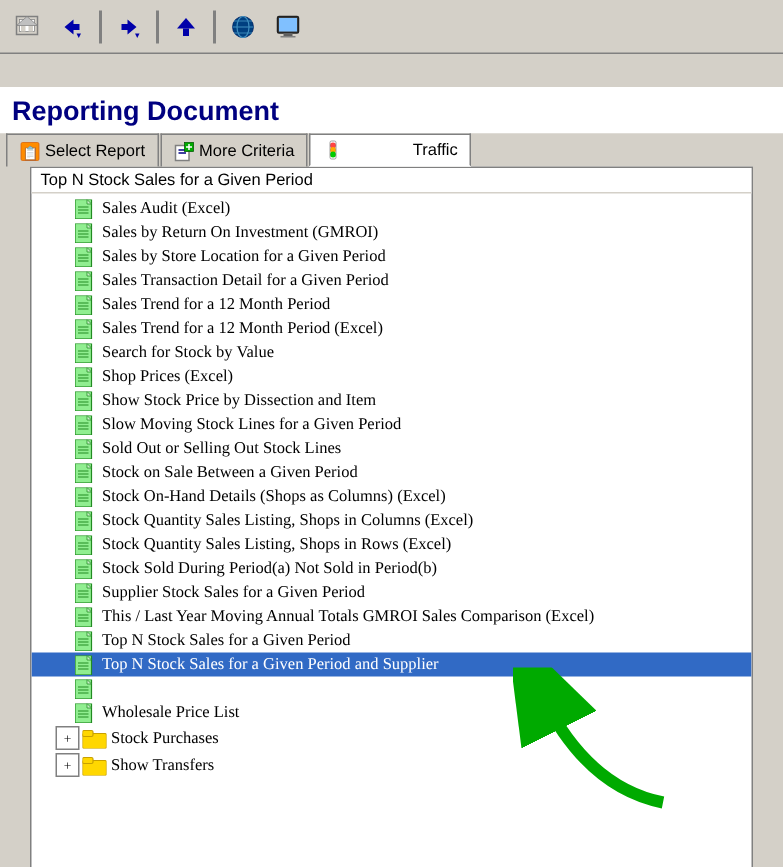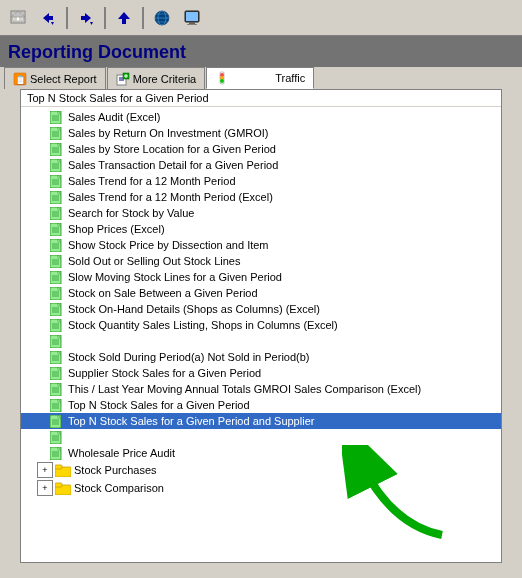--- a/index.html
+++ b/index.html
@@ -36,22 +36,23 @@
     }
     .toolbar-separator {
       width: 2px;
       height: 22px;
       background: #808080;
       margin: 0 2px;
     }
 
     
     .page-title-bar {
-      background: #737373;
+      background: #ffffff;
       padding: 6px 8px 4px 8px;
+      margin-top: 22px;
     }
     .page-title {
       font-size: 18px;
       font-weight: bold;
       color: #000080;
     }
 
     
     .tabs-bar {
       display: flex;
@@ -109,20 +110,21 @@
     
     .tree-list {
       padding: 2px 0;
     }
     .tree-item {
       display: flex;
       align-items: center;
       padding: 1px 4px;
       cursor: pointer;
       white-space: nowrap;
+      font-family: Liberation Serif, serif;
     }
     .tree-item.highlighted {
       background: #316ac5;
       color: #ffffff;
     }
     .tree-expander {
       width: 16px;
       height: 16px;
       display: inline-flex;
       align-items: center;
@@ -390,48 +392,48 @@
           <span style="display:inline-block;width:12px;"></span>
           <span class="tree-icon">
       <svg width="14" height="13" viewBox="0 0 14 13">
         <rect x="0" y="0" width="11" height="13" fill="#90ee90" stroke="#228b22" stroke-width="0.8"></rect>
         <polygon points="8,0 11,3 8,3" fill="#c8f0c8" stroke="#228b22" stroke-width="0.5"></polygon>
         <line x1="2" y1="5" x2="9" y2="5" stroke="#228b22" stroke-width="0.7"></line>
         <line x1="2" y1="7" x2="9" y2="7" stroke="#228b22" stroke-width="0.7"></line>
         <line x1="2" y1="9" x2="9" y2="9" stroke="#228b22" stroke-width="0.7"></line>
       </svg>
     </span>
+          <span class="item-label">Slow Moving Stock Lines for a Given Period</span>
+        </div>
+        <div class="tree-item">
+          <span style="display:inline-block;width:12px;"></span>
+          <span style="display:inline-block;width:12px;"></span>
+          <span class="tree-icon">
+      <svg width="14" height="13" viewBox="0 0 14 13">
+        <rect x="0" y="0" width="11" height="13" fill="#90ee90" stroke="#228b22" stroke-width="0.8"></rect>
+        <polygon points="8,0 11,3 8,3" fill="#c8f0c8" stroke="#228b22" stroke-width="0.5"></polygon>
+        <line x1="2" y1="5" x2="9" y2="5" stroke="#228b22" stroke-width="0.7"></line>
+        <line x1="2" y1="7" x2="9" y2="7" stroke="#228b22" stroke-width="0.7"></line>
+        <line x1="2" y1="9" x2="9" y2="9" stroke="#228b22" stroke-width="0.7"></line>
+      </svg>
+    </span>
           <span class="item-label">Sold Out or Selling Out Stock Lines</span>
         </div>
         <div class="tree-item">
           <span style="display:inline-block;width:12px;"></span>
           <span style="display:inline-block;width:12px;"></span>
           <span class="tree-icon">
       <svg width="14" height="13" viewBox="0 0 14 13">
         <rect x="0" y="0" width="11" height="13" fill="#90ee90" stroke="#228b22" stroke-width="0.8"></rect>
         <polygon points="8,0 11,3 8,3" fill="#c8f0c8" stroke="#228b22" stroke-width="0.5"></polygon>
         <line x1="2" y1="5" x2="9" y2="5" stroke="#228b22" stroke-width="0.7"></line>
         <line x1="2" y1="7" x2="9" y2="7" stroke="#228b22" stroke-width="0.7"></line>
         <line x1="2" y1="9" x2="9" y2="9" stroke="#228b22" stroke-width="0.7"></line>
       </svg>
     </span>
-          <span class="item-label">Slow Moving Stock Lines for a Given Period</span>
-        </div>
-        <div class="tree-item">
-          <span style="display:inline-block;width:12px;"></span>
-          <span style="display:inline-block;width:12px;"></span>
-          <span class="tree-icon">
-      <svg width="14" height="13" viewBox="0 0 14 13">
-        <rect x="0" y="0" width="11" height="13" fill="#90ee90" stroke="#228b22" stroke-width="0.8"></rect>
-        <polygon points="8,0 11,3 8,3" fill="#c8f0c8" stroke="#228b22" stroke-width="0.5"></polygon>
-        <line x1="2" y1="5" x2="9" y2="5" stroke="#228b22" stroke-width="0.7"></line>
-        <line x1="2" y1="7" x2="9" y2="7" stroke="#228b22" stroke-width="0.7"></line>
-        <line x1="2" y1="9" x2="9" y2="9" stroke="#228b22" stroke-width="0.7"></line>
-      </svg>
-    </span>
           <span class="item-label">Stock on Sale Between a Given Period</span>
         </div>
         <div class="tree-item">
           <span style="display:inline-block;width:12px;"></span>
           <span style="display:inline-block;width:12px;"></span>
           <span class="tree-icon">
       <svg width="14" height="13" viewBox="0 0 14 13">
         <rect x="0" y="0" width="11" height="13" fill="#90ee90" stroke="#228b22" stroke-width="0.8"></rect>
         <polygon points="8,0 11,3 8,3" fill="#c8f0c8" stroke="#228b22" stroke-width="0.5"></polygon>
         <line x1="2" y1="5" x2="9" y2="5" stroke="#228b22" stroke-width="0.7"></line>
@@ -460,20 +462,21 @@
           <span style="display:inline-block;width:12px;"></span>
           <span class="tree-icon">
       <svg width="14" height="13" viewBox="0 0 14 13">
         <rect x="0" y="0" width="11" height="13" fill="#90ee90" stroke="#228b22" stroke-width="0.8"></rect>
         <polygon points="8,0 11,3 8,3" fill="#c8f0c8" stroke="#228b22" stroke-width="0.5"></polygon>
         <line x1="2" y1="5" x2="9" y2="5" stroke="#228b22" stroke-width="0.7"></line>
         <line x1="2" y1="7" x2="9" y2="7" stroke="#228b22" stroke-width="0.7"></line>
         <line x1="2" y1="9" x2="9" y2="9" stroke="#228b22" stroke-width="0.7"></line>
       </svg>
     </span>
+          <span class="item-label">Stock Quantity Sales Listing, Shops in Rows (Excel)</span>
         </div>
         <div class="tree-item">
           <span style="display:inline-block;width:12px;"></span>
           <span style="display:inline-block;width:12px;"></span>
           <span class="tree-icon">
       <svg width="14" height="13" viewBox="0 0 14 13">
         <rect x="0" y="0" width="11" height="13" fill="#90ee90" stroke="#228b22" stroke-width="0.8"></rect>
         <polygon points="8,0 11,3 8,3" fill="#c8f0c8" stroke="#228b22" stroke-width="0.5"></polygon>
         <line x1="2" y1="5" x2="9" y2="5" stroke="#228b22" stroke-width="0.7"></line>
         <line x1="2" y1="7" x2="9" y2="7" stroke="#228b22" stroke-width="0.7"></line>
@@ -556,21 +559,21 @@
           <span style="display:inline-block;width:12px;"></span>
           <span class="tree-icon">
       <svg width="14" height="13" viewBox="0 0 14 13">
         <rect x="0" y="0" width="11" height="13" fill="#90ee90" stroke="#228b22" stroke-width="0.8"></rect>
         <polygon points="8,0 11,3 8,3" fill="#c8f0c8" stroke="#228b22" stroke-width="0.5"></polygon>
         <line x1="2" y1="5" x2="9" y2="5" stroke="#228b22" stroke-width="0.7"></line>
         <line x1="2" y1="7" x2="9" y2="7" stroke="#228b22" stroke-width="0.7"></line>
         <line x1="2" y1="9" x2="9" y2="9" stroke="#228b22" stroke-width="0.7"></line>
       </svg>
     </span>
-          <span class="item-label">Wholesale Price Audit</span>
+          <span class="item-label">Wholesale Price List</span>
         </div>
         <div class="tree-item">
           <span style="display:inline-block;width:12px;"></span>
           <span class="tree-expander">+</span>
           <span class="tree-icon">
       <svg width="16" height="13" viewBox="0 0 16 13">
         <rect x="0" y="3" width="16" height="10" rx="1" fill="#ffd700" stroke="#c8a000" stroke-width="0.8"></rect>
         <rect x="0" y="1" width="7" height="4" rx="1" fill="#ffd700" stroke="#c8a000" stroke-width="0.8"></rect>
       </svg>
     </span>
@@ -578,21 +581,21 @@
         </div>
         <div class="tree-item">
           <span style="display:inline-block;width:12px;"></span>
           <span class="tree-expander">+</span>
           <span class="tree-icon">
       <svg width="16" height="13" viewBox="0 0 16 13">
         <rect x="0" y="3" width="16" height="10" rx="1" fill="#ffd700" stroke="#c8a000" stroke-width="0.8"></rect>
         <rect x="0" y="1" width="7" height="4" rx="1" fill="#ffd700" stroke="#c8a000" stroke-width="0.8"></rect>
       </svg>
     </span>
-          <span class="item-label">Stock Comparison</span>
+          <span class="item-label">Show Transfers</span>
         </div>
       </div>
   </div>
 
   <div class="arrow-overlay">
     <svg width="120" height="100" viewBox="0 0 120 100">
       <defs>
         <marker id="arrowhead" markerWidth="10" markerHeight="7" refX="3" refY="3.5" orient="auto">
           <polygon points="0 0, 10 3.5, 0 7" fill="#00aa00"></polygon>
         </marker>

